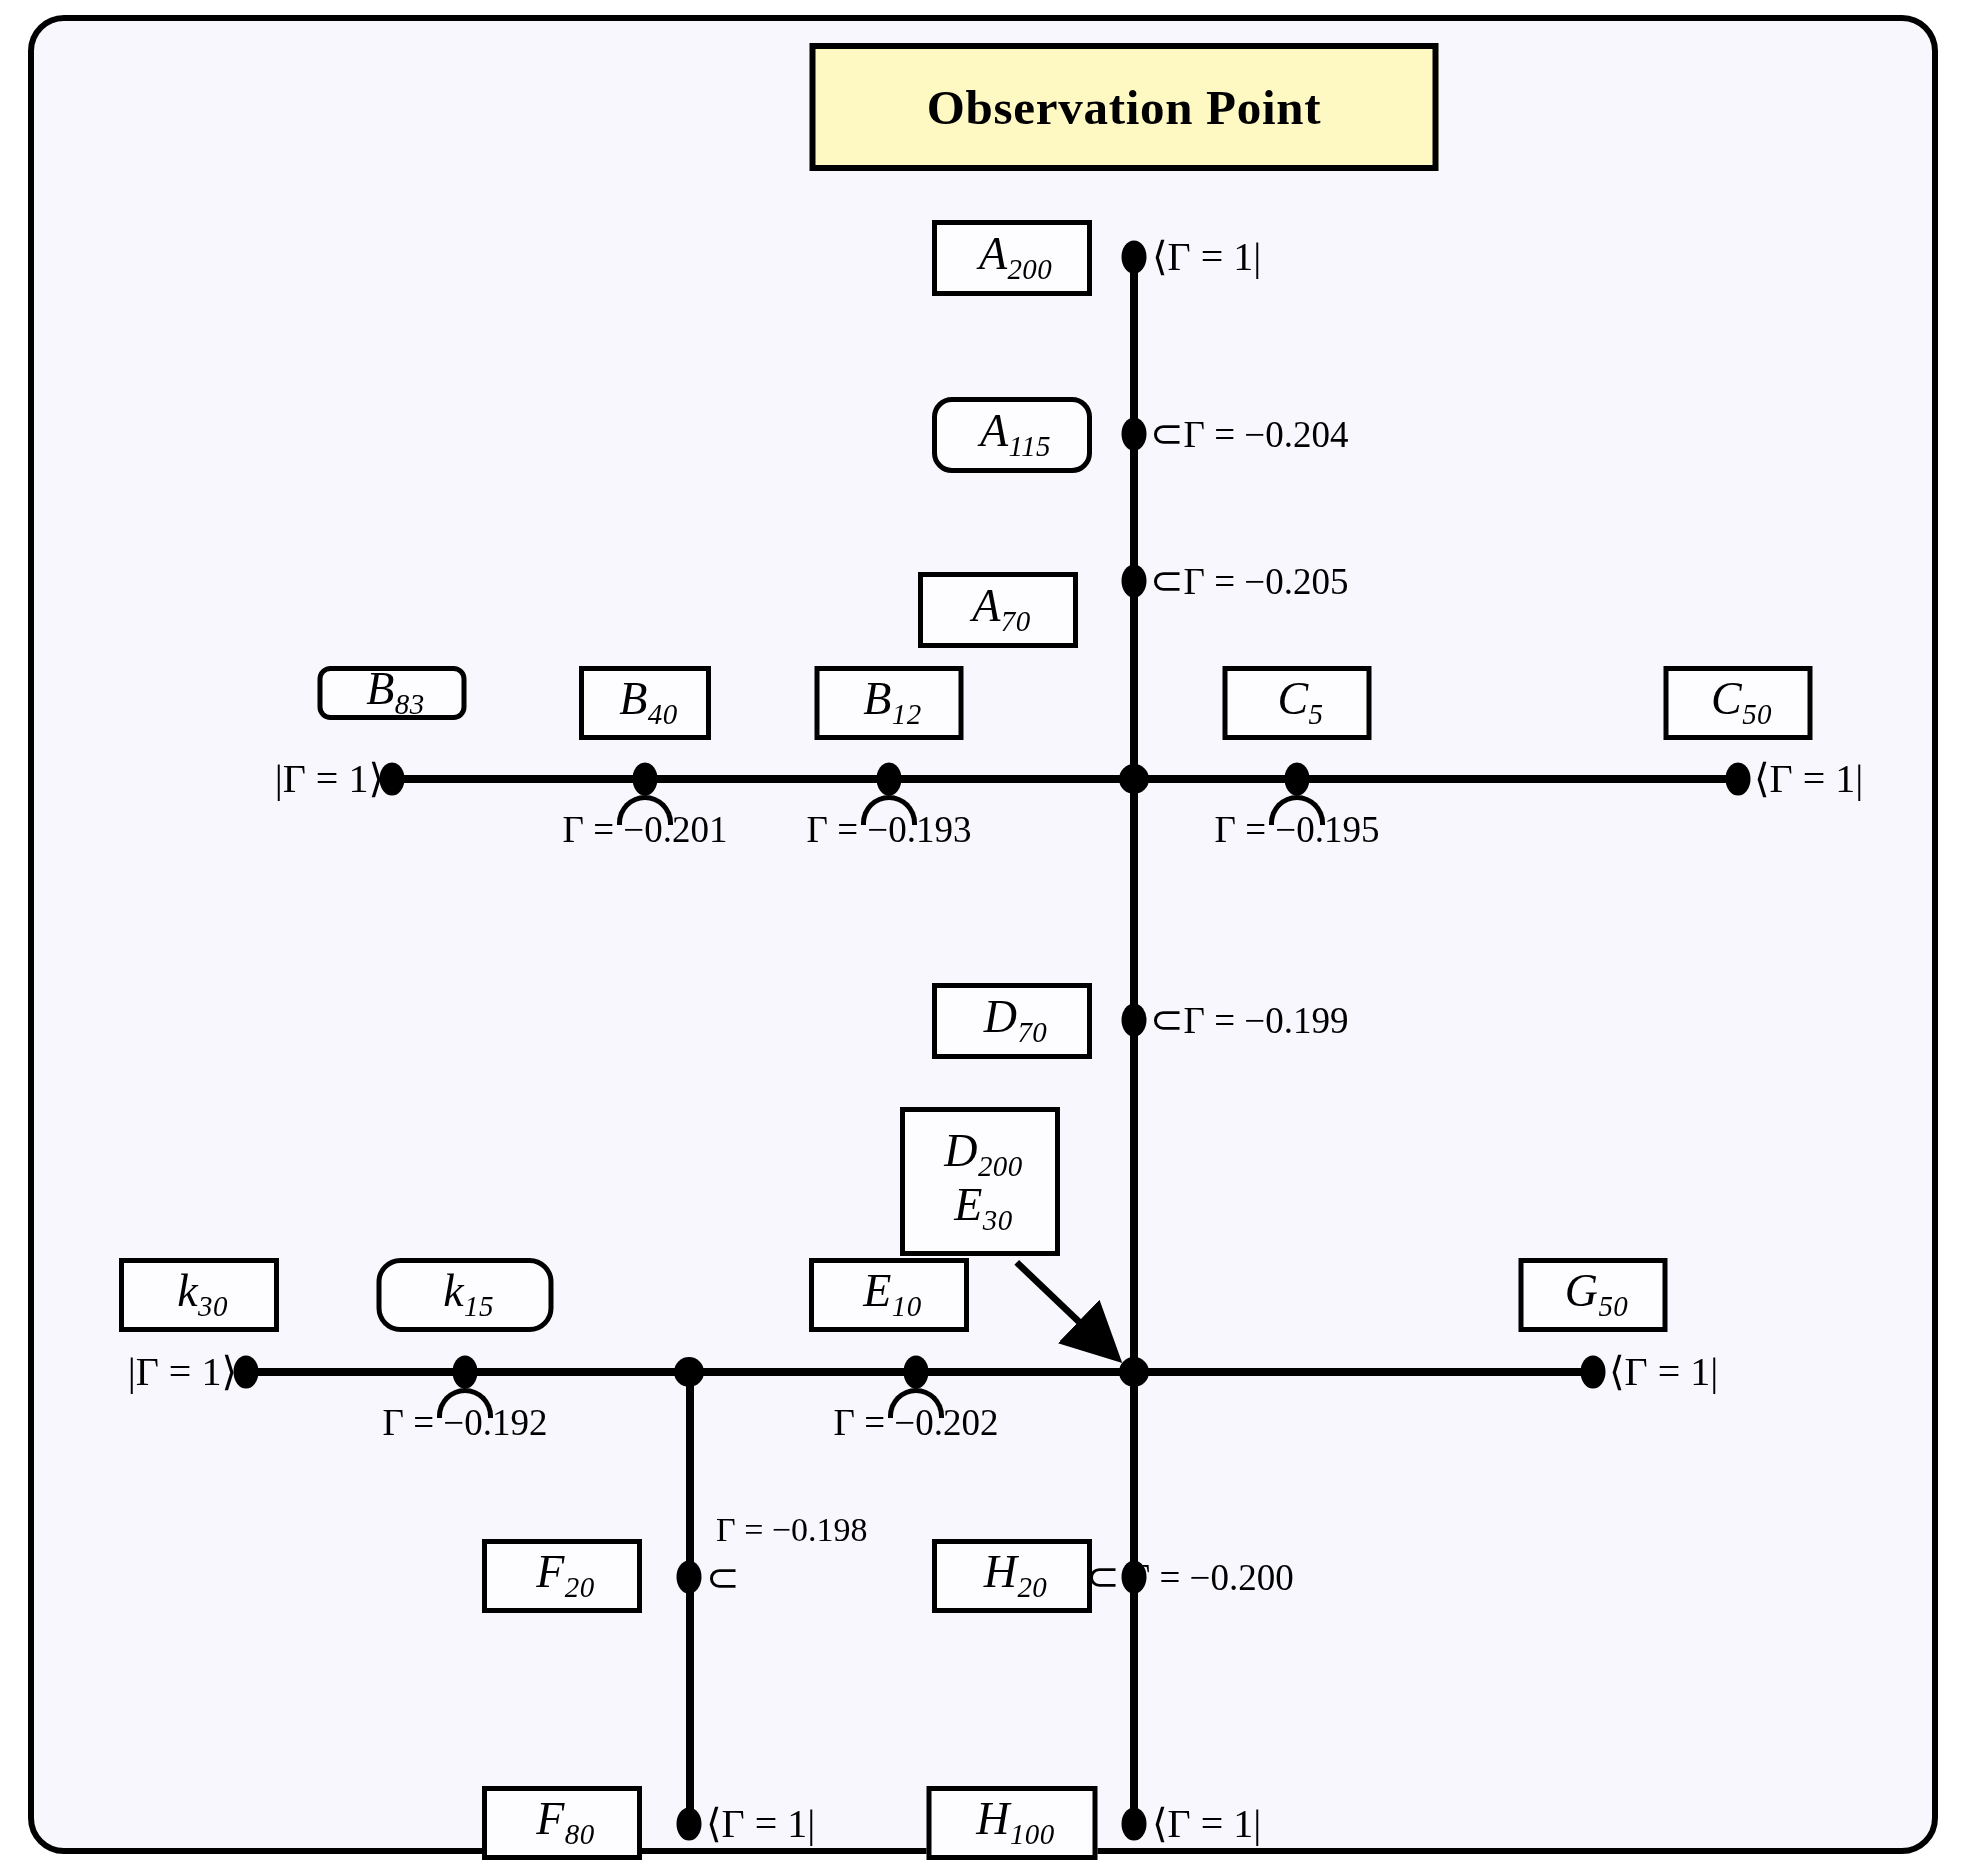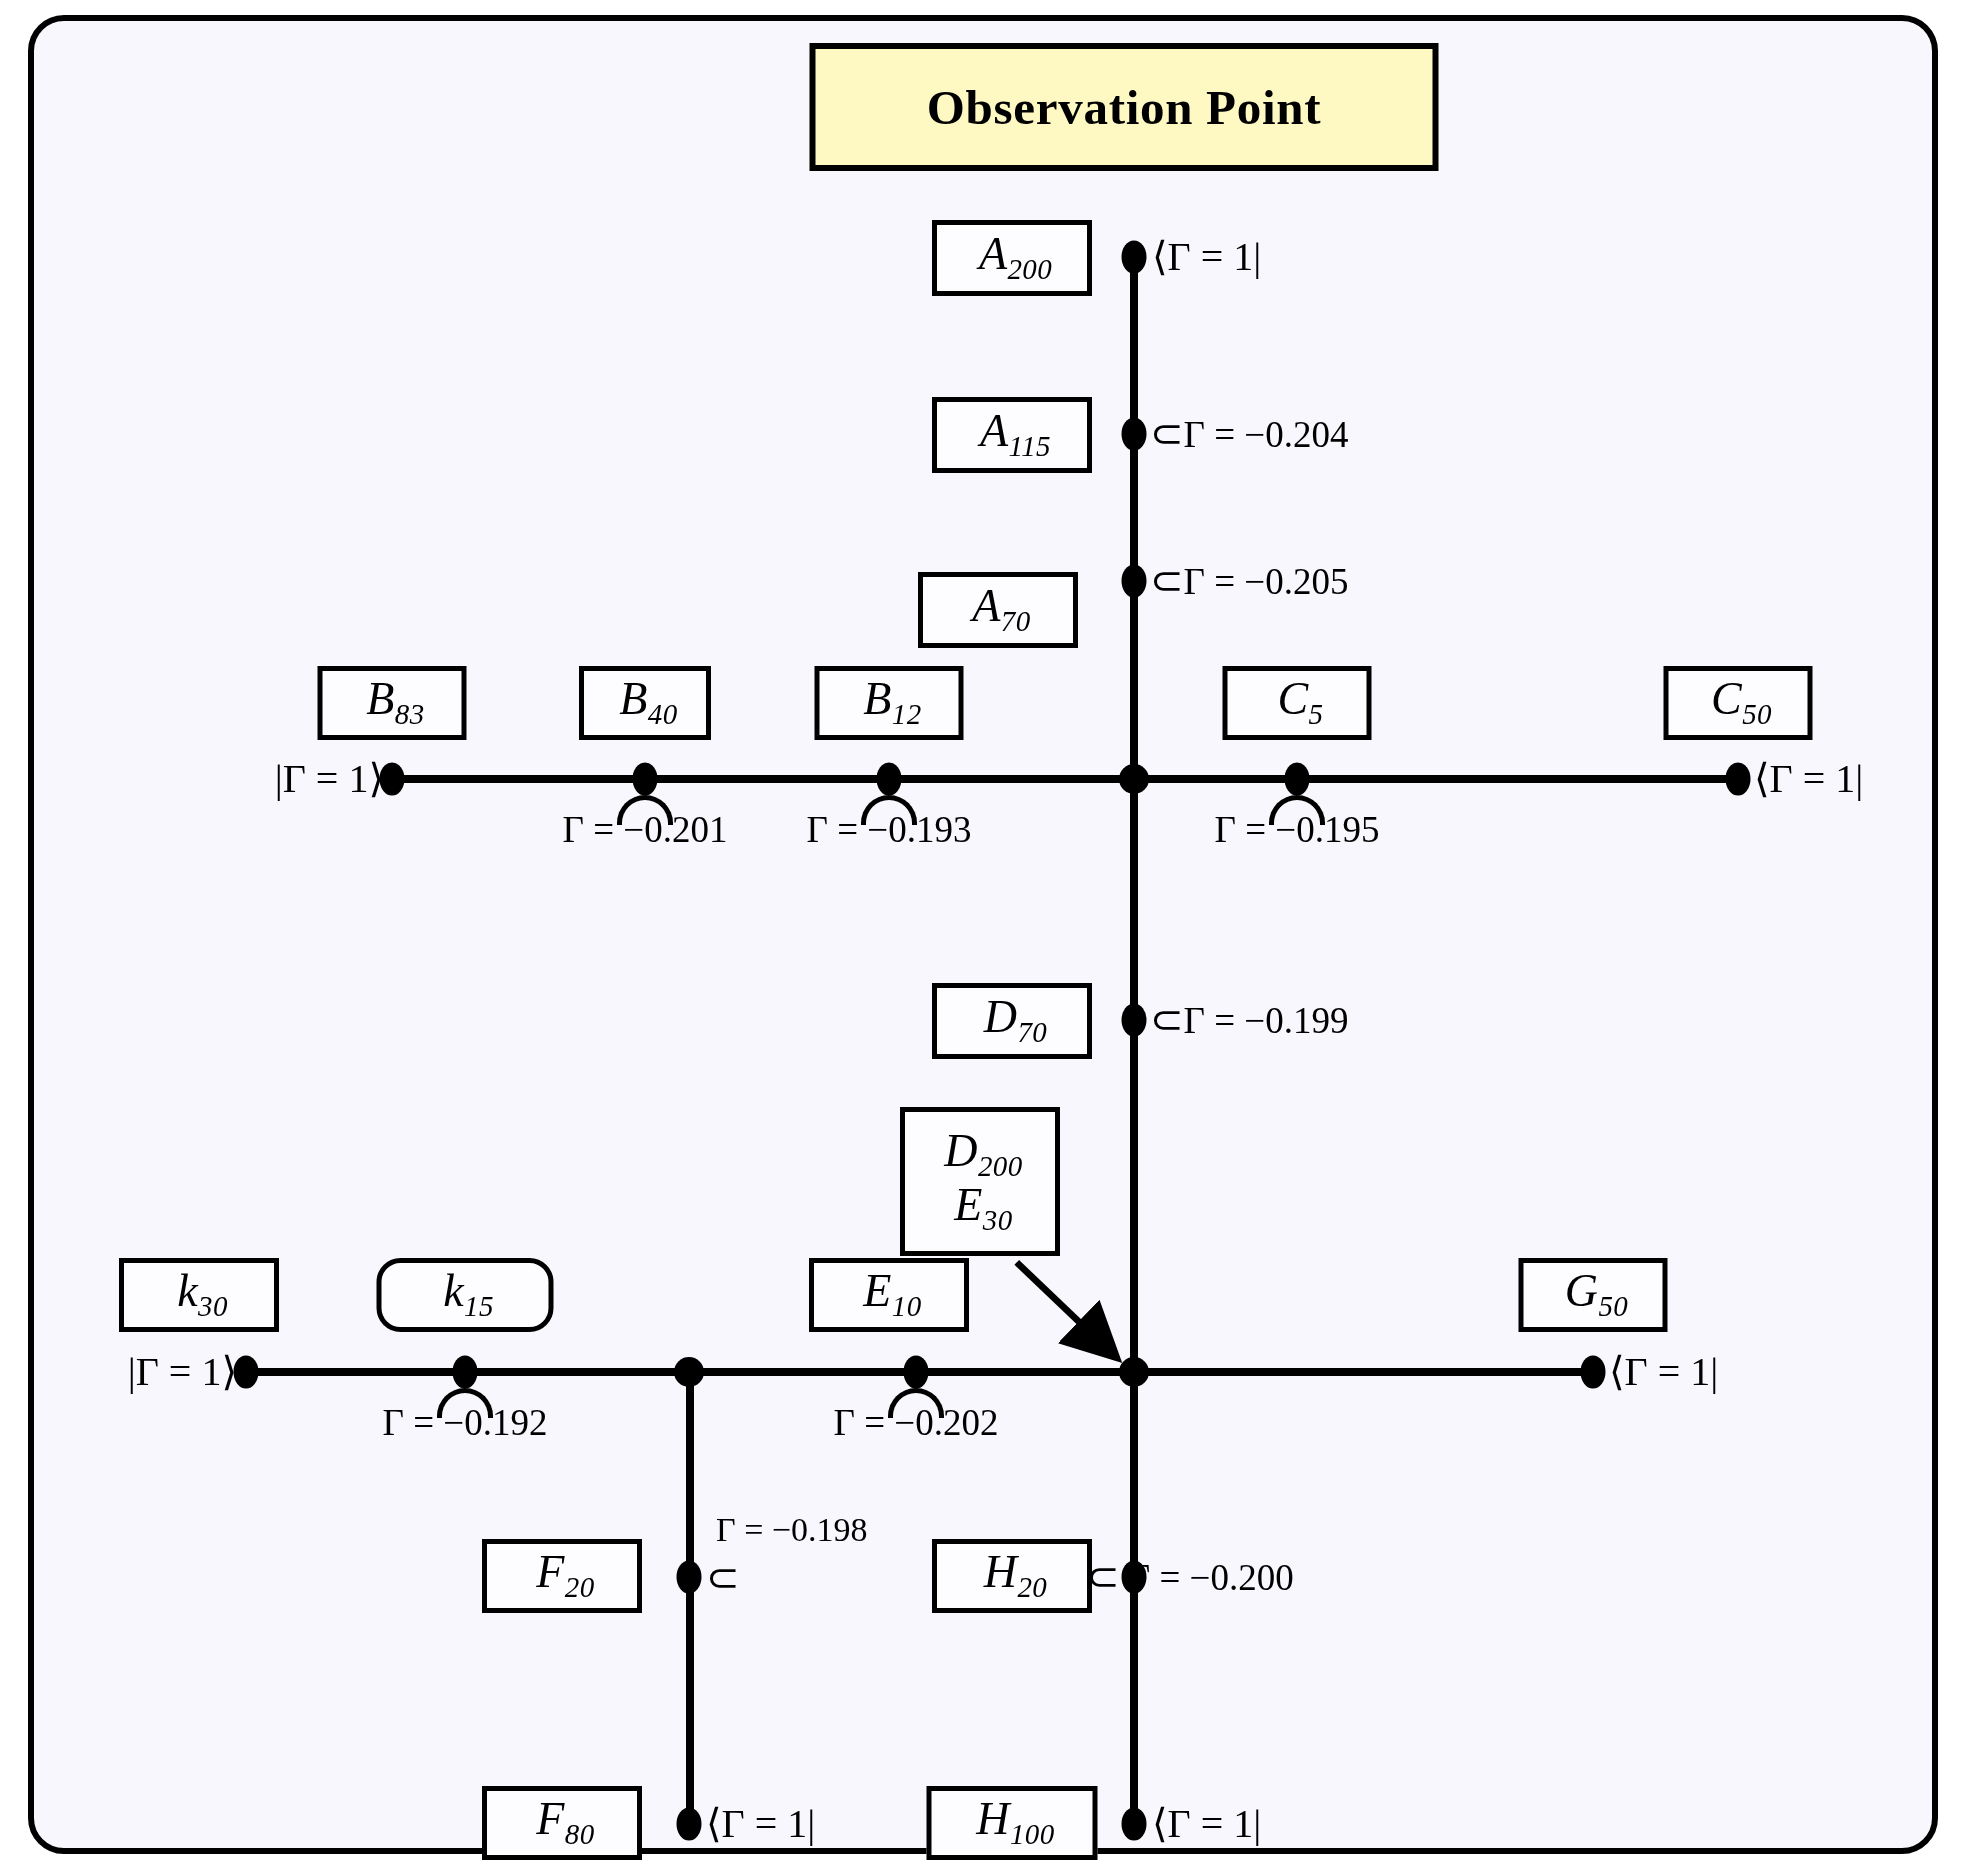--- a/index.html
+++ b/index.html
@@ -68,38 +68,38 @@
   <div class="titlebox" style="left:1124px;top:43px;width:629px;height:128px;">
     <span>Observation Point</span>
   </div>
 
   <div class="lbox" style="left:1012px;top:220px;width:160px;height:76px;">
     <span class="lab"><span>A</span><sub>200</sub></span>
   </div>
   <div class="node" style="left:1134px;top:257px;"></div>
   <div class="txt bra lmid" style="left:1152px;top:257px;">⟨Γ = 1|</div>
 
-  <div class="lbox" style="left:1012px;top:397px;width:160px;height:76px;">
+  <div class="lbox" style="left:1012px;top:397px;width:160px;height:76px;border-radius:20px;">
     <span class="lab"><span>A</span><sub>115</sub></span>
   </div>
   <div class="node" style="left:1134px;top:434px;"></div>
   <div class="txt lmid" style="left:1150px;top:434px;">
     <span class="sub-g">⊂</span><span>Γ = −0.204</span>
   </div>
 
   <div class="lbox" style="left:998px;top:543px;width:160px;height:76px;margin-top:29px;">
     <span class="lab"><span>A</span><sub>70</sub></span>
   </div>
   <div class="node" style="left:1134px;top:581px;"></div>
   <div class="txt lmid" style="left:1150px;top:581px;">
     <span class="sub-g">⊂</span><span>Γ = −0.205</span>
   </div>
 
   <div class="txt ket r" style="left:384px;top:779px;">|Γ = 1⟩</div>
-  <div class="lbox" style="left:392px;top:666px;width:149px;height:74px;">
+  <div class="lbox" style="left:392px;top:666px;width:149px;height:54px;border-radius:13px;">
     <span class="lab"><span>B</span><sub>83</sub></span>
   </div>
   <div class="node" style="left:392px;top:779px;"></div>
 
   <div class="lbox" style="left:645px;top:666px;width:132px;height:74px;">
     <span class="lab"><span>B</span><sub>40</sub></span>
   </div>
   <div class="node" style="left:645px;top:779px;"></div>
   <div class="arc" style="left:645px;top:795px;"></div>
   <div class="txt c" style="left:645px;top:811px;">Γ = −0.201</div>

